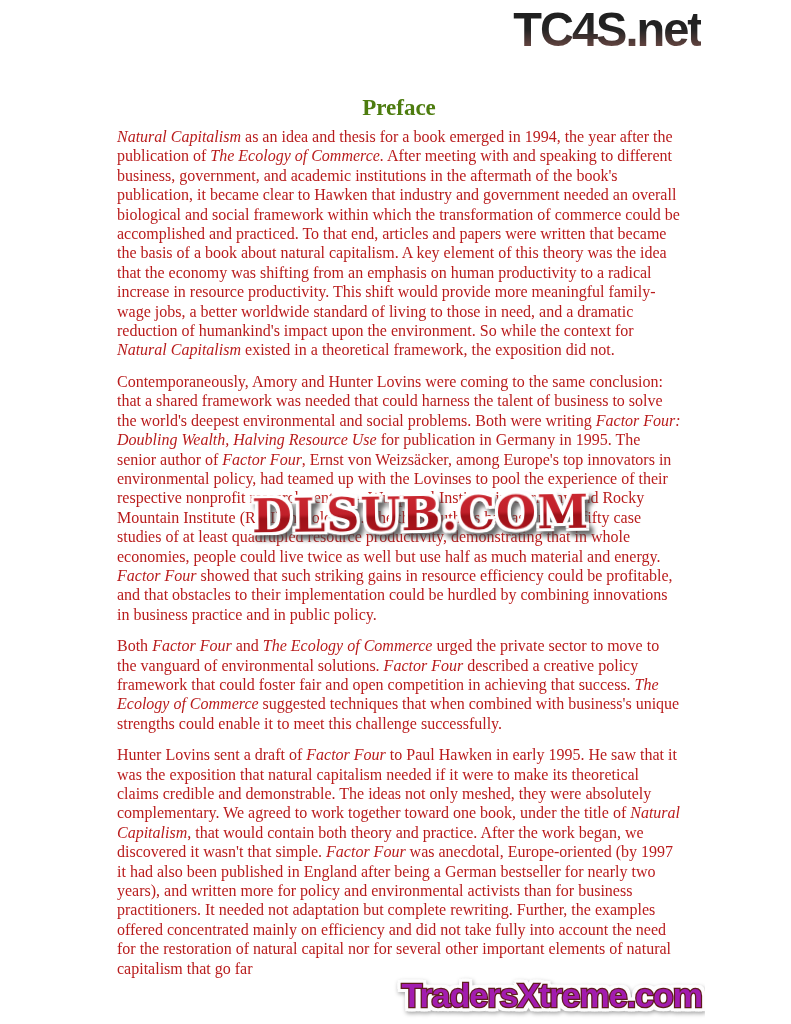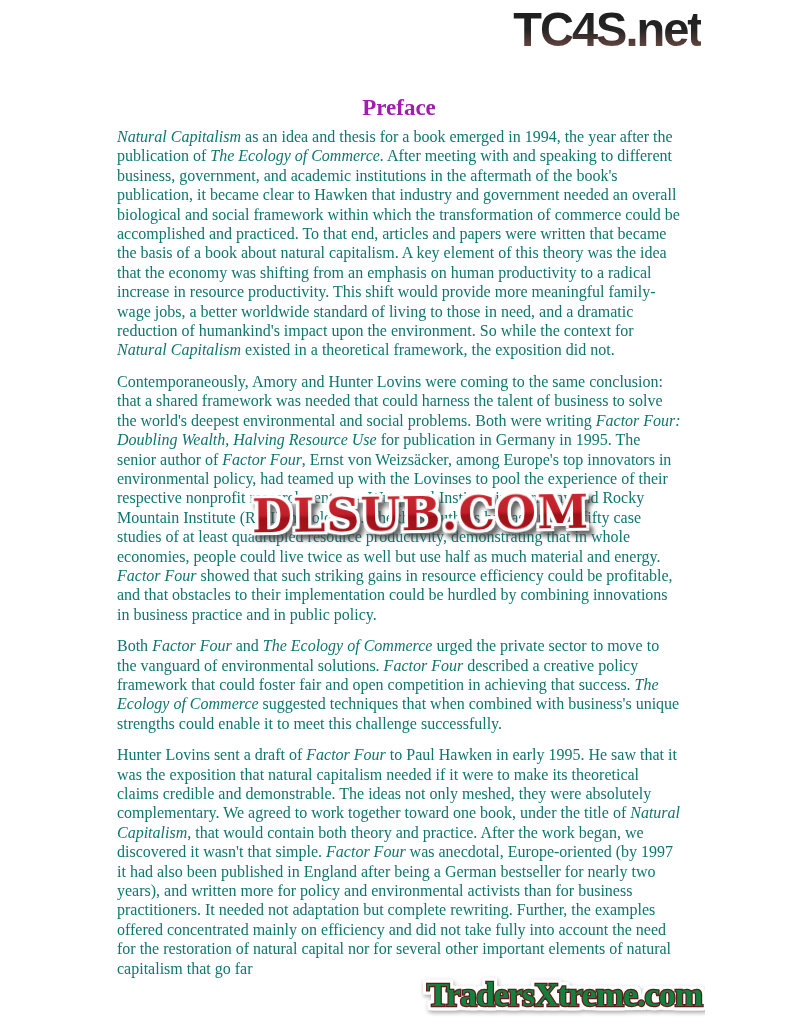--- a/index.html
+++ b/index.html
@@ -35,30 +35,30 @@
   }
 
   
   .title {
     position:absolute;
     top:95px; left:117px; width:564px;
     margin:0;
     text-align:center;
     font-size:23px;
     font-weight:bold;
-    color:#a21caf;
+    color:#4d7c0f;
   }
 
   
   .body-text {
     position:absolute;
     top:127px; left:117px; width:564px;
     font-size:16px;
     line-height:19.4px;
-    color:#0f766e;
+    color:#b91c1c;
     text-align:left;
   }
   .body-text p { margin:0 0 12px 0; padding:0; }
   .body-text em { font-style:italic; }
 
   
   .wm-center {
     position:absolute;
     left:252px; top:487px;
     font-family:"DejaVu Serif", serif;
@@ -74,26 +74,26 @@
     filter:
       drop-shadow(3px 0 0 #fff) drop-shadow(-3px 0 0 #fff)
       drop-shadow(0 3px 0 #fff) drop-shadow(0 -3px 0 #fff)
       drop-shadow(4px 5px 2px rgba(70,70,70,0.8));
   }
 
   
   .wm-bottom {
     position:absolute;
     right:3px; top:976px;
-    font-family:Liberation Serif, serif;
+    font-family:Liberation Sans, sans-serif;
     font-weight:bold;
     font-size:34px;
     letter-spacing:-1px;
     white-space:nowrap;
-    color:#15803d;
+    color:#a21caf;
     -webkit-text-stroke:2.5px #5f1b1b;
     paint-order:stroke fill;
     filter:
       drop-shadow(3px 0 0 #fdfdfd) drop-shadow(-3px 0 0 #fdfdfd)
       drop-shadow(0 3px 0 #fdfdfd) drop-shadow(0 -3px 0 #fdfdfd)
       drop-shadow(1px 2px 2px rgba(0,0,0,0.35));
   }
 </style>
 </head>
 <body>

